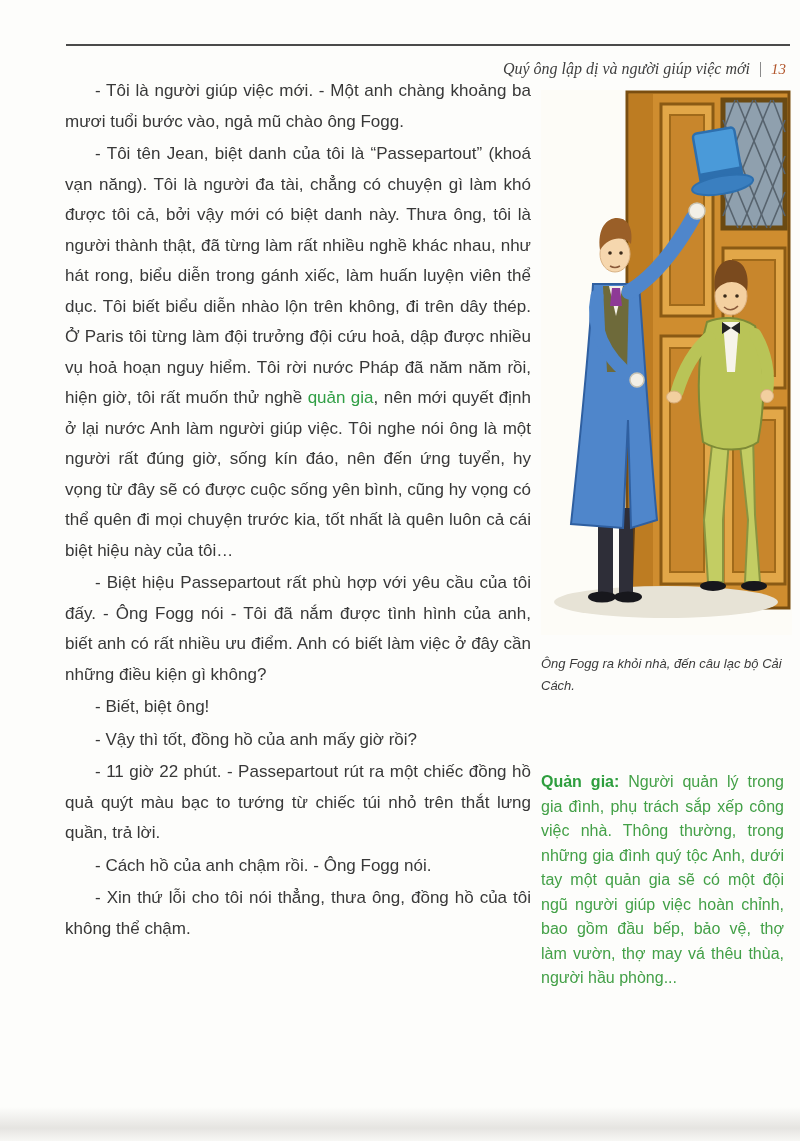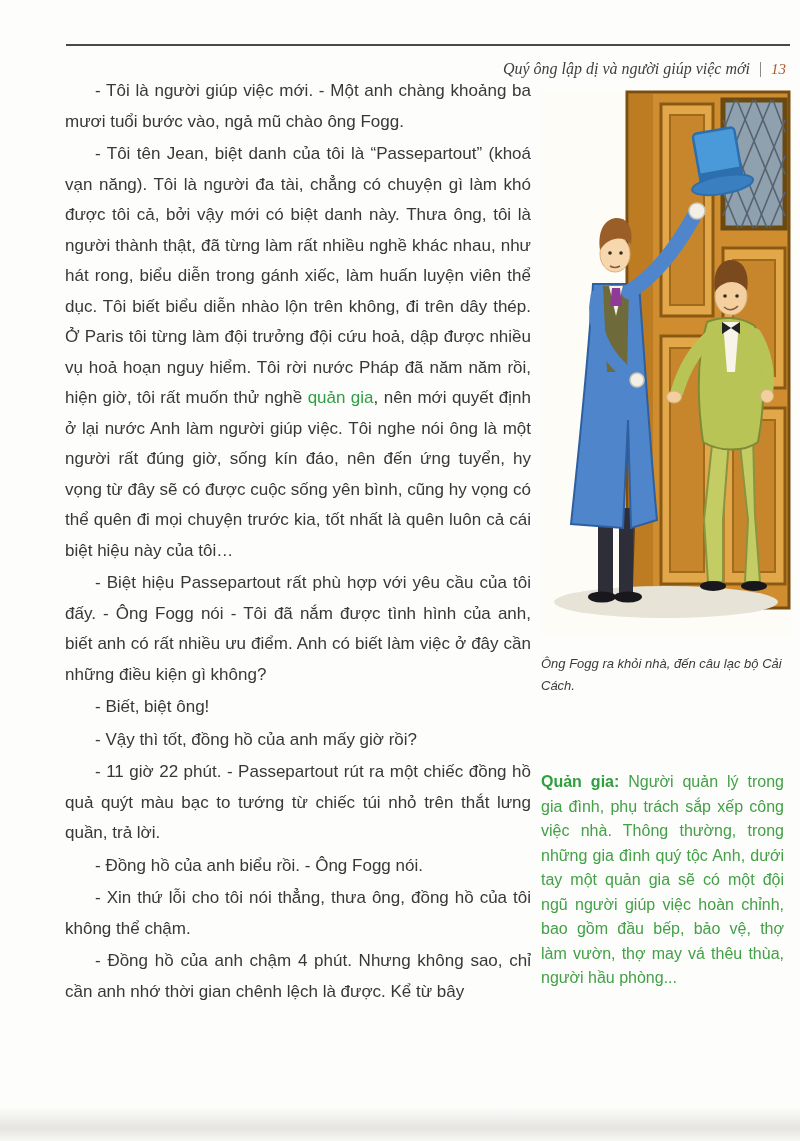--- a/index.html
+++ b/index.html
@@ -63,23 +63,22 @@
 
   <div class="columns">
 
     <div class="textcol">
       <p>- Tôi là người giúp việc mới. - Một anh chàng khoảng ba mươi tuổi bước vào, ngả mũ chào ông Fogg.</p>
       <p><span>- Tôi tên Jean, biệt danh của tôi là “Passepartout” (khoá vạn năng). Tôi là người đa tài, chẳng có chuyện gì làm khó được tôi cả, bởi vậy mới có biệt danh này. Thưa ông, tôi là người thành thật, đã từng làm rất nhiều nghề khác nhau, như hát rong, biểu diễn trong gánh xiếc, làm huấn luyện viên thể dục. Tôi biết biểu diễn nhào lộn trên không, đi trên dây thép. Ở Paris tôi từng làm đội trưởng đội cứu hoả, dập được nhiều vụ hoả hoạn nguy hiểm. Tôi rời nước Pháp đã năm năm rồi, hiện giờ, tôi rất muốn thử nghề </span><span class="term">quản gia</span><span>, nên mới quyết định ở lại nước Anh làm người giúp việc. Tôi nghe nói ông là một người rất đúng giờ, sống kín đáo, nên đến ứng tuyển, hy vọng từ đây sẽ có được cuộc sống yên bình, cũng hy vọng có thể quên đi mọi chuyện trước kia, tốt nhất là quên luôn cả cái biệt hiệu này của tôi…</span></p>
       <p>- Biệt hiệu Passepartout rất phù hợp với yêu cầu của tôi đấy. - Ông Fogg nói - Tôi đã nắm được tình hình của anh, biết anh có rất nhiều ưu điểm. Anh có biết làm việc ở đây cần những điều kiện gì không?</p>
       <p>- Biết, biệt ông!</p>
       <p>- Vậy thì tốt, đồng hồ của anh mấy giờ rồi?</p>
       <p>- 11 giờ 22 phút. - Passepartout rút ra một chiếc đồng hồ quả quýt màu bạc to tướng từ chiếc túi nhỏ trên thắt lưng quần, trả lời.</p>
-      <p>- Đồng hồ của anh biểu rồi. - Ông Fogg nói.</p>
+      <p>- Cách hồ của anh chậm rồi. - Ông Fogg nói.</p>
       <p>- Xin thứ lỗi cho tôi nói thẳng, thưa ông, đồng hồ của tôi không thể chậm.</p>
-      <p>- Đồng hồ của anh chậm 4 phút. Nhưng không sao, chỉ cần anh nhớ thời gian chênh lệch là được. Kể từ bây</p>
     </div>
 
     <div class="rightcol">
 
       <svg class="illustration" width="251" height="545" viewBox="0 0 251 545" xmlns="http://www.w3.org/2000/svg">
 
         <rect x="0" y="0" width="251" height="545" fill="#fdfcf7"></rect>
 
         <g>
           <rect x="86" y="2" width="162" height="516" fill="#cf8d2f" stroke="#7a4e10" stroke-width="3"></rect>

